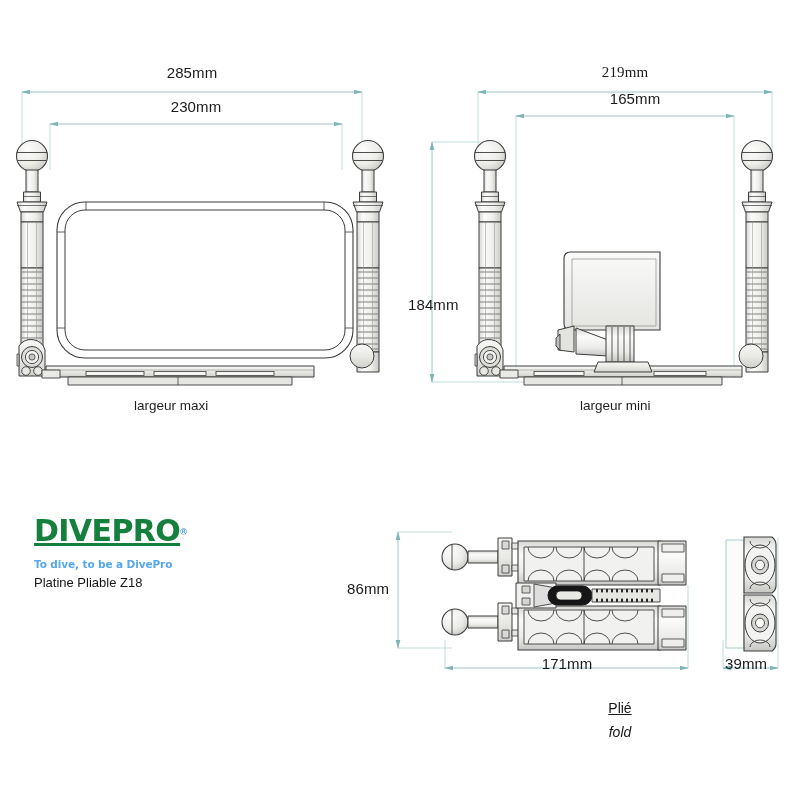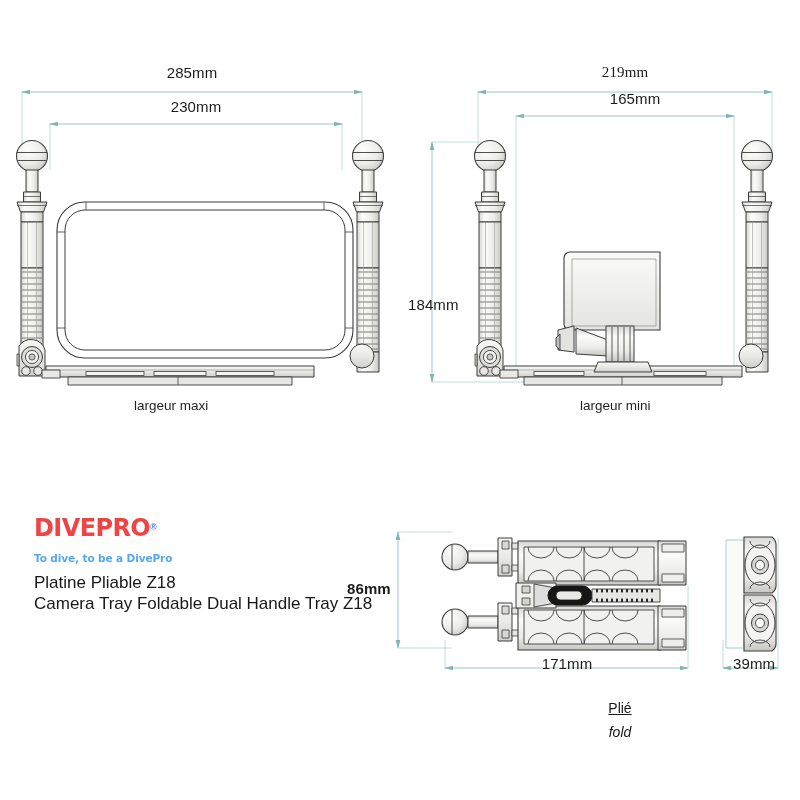--- a/index.html
+++ b/index.html
@@ -27,45 +27,46 @@
     white-space:nowrap;
     text-align:center;
     letter-spacing:0.1px;
   }
   .dimtext.vert{font-size:15px;}
 
   .brandblock{position:absolute;left:34px;top:516px;width:340px;}
   .brand-word{
     font-family:"DejaVu Sans", sans-serif;
     font-weight:bold;
-    font-size:24px;
+    font-size:30px;
     letter-spacing:-0.6px;
-    color:#ef4444;
+    color:#15803d;
     line-height:1;
     position:relative;
     display:inline-block;
+    text-decoration:underline;
   }
   .brand-reg{
     font-size:9px;
     vertical-align:super;
     font-weight:bold;
     color:#3d90e3;
     letter-spacing:0;
   }
   .brand-tag{
     font-family:"DejaVu Sans", sans-serif;
     font-weight:bold;
     font-size:10.5px;
     color:#56a8ea;
     margin-top:12px;
     letter-spacing:-0.1px;
   }
   .spec{
     position:absolute;left:34px;top:572px;
-    font-size:17px;
+    font-size:13px;
     line-height:21px;
     color:#171717;
   }
   .spec div{white-space:nowrap;}
 
   .foldlabel{position:absolute;left:560px;top:700px;width:120px;text-align:center;}
   .foldlabel .l1{font-size:14px;color:#171717;text-decoration:underline;}
   .foldlabel .l2{font-size:14px;color:#171717;font-style:italic;margin-top:8px;}
 </style>
 </head>
@@ -442,37 +443,36 @@
     </g>
   </svg>
 
   <div class="dimtext" style="left:152px;top:64px;width:80px;">285mm</div>
   <div class="dimtext" style="left:156px;top:98px;width:80px;">230mm</div>
 
   <div class="dimtext" style="left:585px;top:64px;width:80px;font-family:Liberation Serif, serif;">219mm</div>
   <div class="dimtext" style="left:595px;top:90px;width:80px;">165mm</div>
   <div class="dimtext vert" style="left:408px;top:252px;width:80px;text-align:left;margin-top:44px;">184mm</div>
 
-  <div class="dimtext" style="left:347px;top:580px;width:70px;text-align:left;font-weight:bold;">86mm</div>
+  <div class="dimtext" style="left:347px;top:580px;width:70px;text-align:left;">86mm</div>
   <div class="dimtext" style="left:527px;top:655px;width:80px;">171mm</div>
-  <div class="dimtext" style="left:725px;top:655px;width:60px;text-align:left;padding-left:8px;">39mm</div>
+  <div class="dimtext" style="left:725px;top:655px;width:60px;text-align:left;">39mm</div>
 
   <div class="caption" style="left:134px;top:398px;width:150px;">largeur maxi</div>
   <div class="caption" style="left:580px;top:398px;width:150px;">largeur mini</div>
 
   <div class="foldlabel">
     <div class="l1">Plié</div>
     <div class="l2">fold</div>
   </div>
 
   <div class="brandblock">
     <div>
       <span class="brand-word">DIVEPRO</span><span class="brand-reg">®</span>
     </div>
     <div class="brand-tag">To dive, to be a DivePro</div>
   </div>
 
   <div class="spec">
     <div>Platine Pliable Z18</div>
-    <div>Camera Tray Foldable Dual Handle Tray Z18</div>
   </div>
 
 </div>
 
 </body></html>

